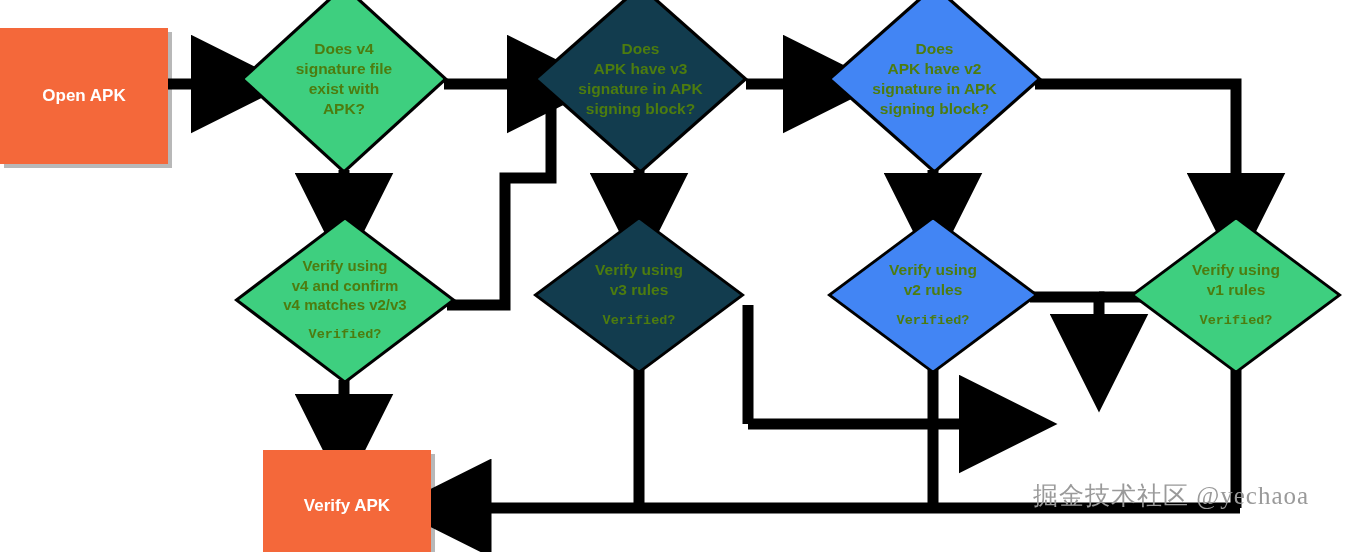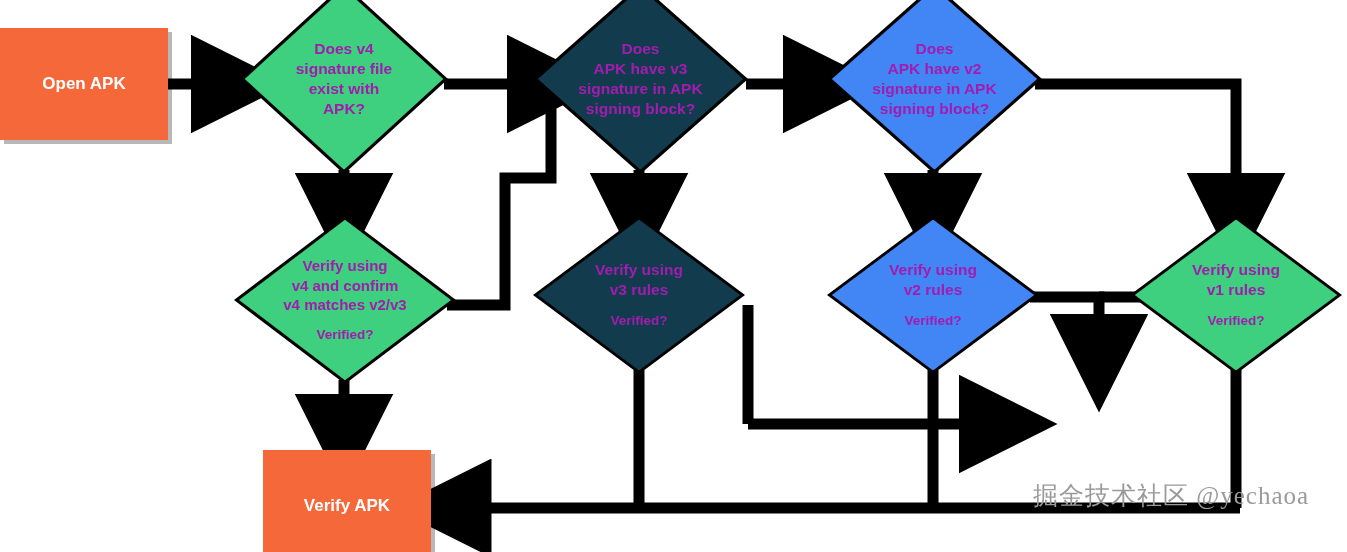--- a/index.html
+++ b/index.html
@@ -29,25 +29,25 @@
   }
   .diamond .shape{
     position:absolute; inset:0;
     clip-path:polygon(50% 0%, 100% 50%, 50% 100%, 0% 50%);
   }
   .diamond .shape .fill{
     position:absolute; inset:0;
     clip-path:polygon(50% 0%, 100% 50%, 50% 100%, 0% 50%);
   }
   .diamond .txt{
-    position:relative; z-index:3; color:#a21caf; font-weight:700;
+    position:relative; z-index:3; color:#4d7c0f; font-weight:700;
     line-height:1.30; width:78%; text-align:center;
     display:flex; flex-direction:column; align-items:center; justify-content:center;
   }
-  .sub{ margin-top:0.85em; }
+  .sub{ margin-top:0.85em;font-family:Liberation Mono, monospace; }
 
   .wm{
     position:absolute; color:#9a9a9a; font-weight:400;
     font-family:"Liberation Serif", serif; letter-spacing:1px;
     white-space:nowrap; user-select:none;
   }
 </style>
 </head>
 <body>
 
@@ -89,21 +89,21 @@
 
       <path d="M748,424 L1008,424" marker-end="url(#ah)"></path>
 
       <path d="M748,305 L748,424"></path>
 
       <path d="M1030,297 L1099,297 L1099,363" marker-end="url(#ah)"></path>
       <path d="M1168,297 L1099,297"></path>
     </g>
   </svg>
 
-  <div class="node rect" style="left:0px; top:28px; width:168px; height:112px; background:#f4683a; font-size:17px;">
+  <div class="node rect" style="left:0px; top:28px; width:168px; height:136px; background:#f4683a; font-size:17px;">
     <span class="lbl">Open APK</span>
   </div>
 
   <div class="node diamond" style="left:240px; top:-16px; width:208px; height:190px;">
     <div class="shape" style="background:#000000;">
       <div class="fill" style="background:#3ecf7f; transform:scale(0.955);"></div>
     </div>
     <div class="txt" style="font-size:15.5px;">
       <span style="white-space:pre-line;">Does v4
 signature file

